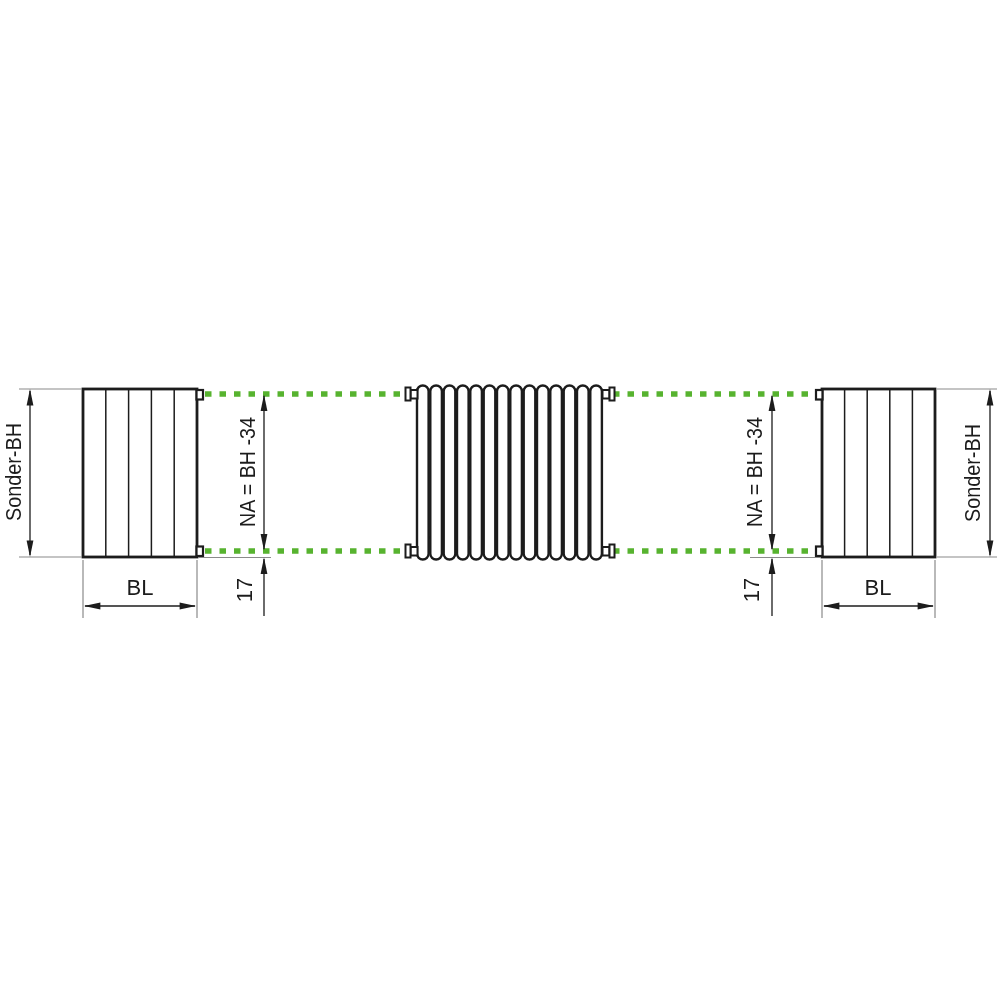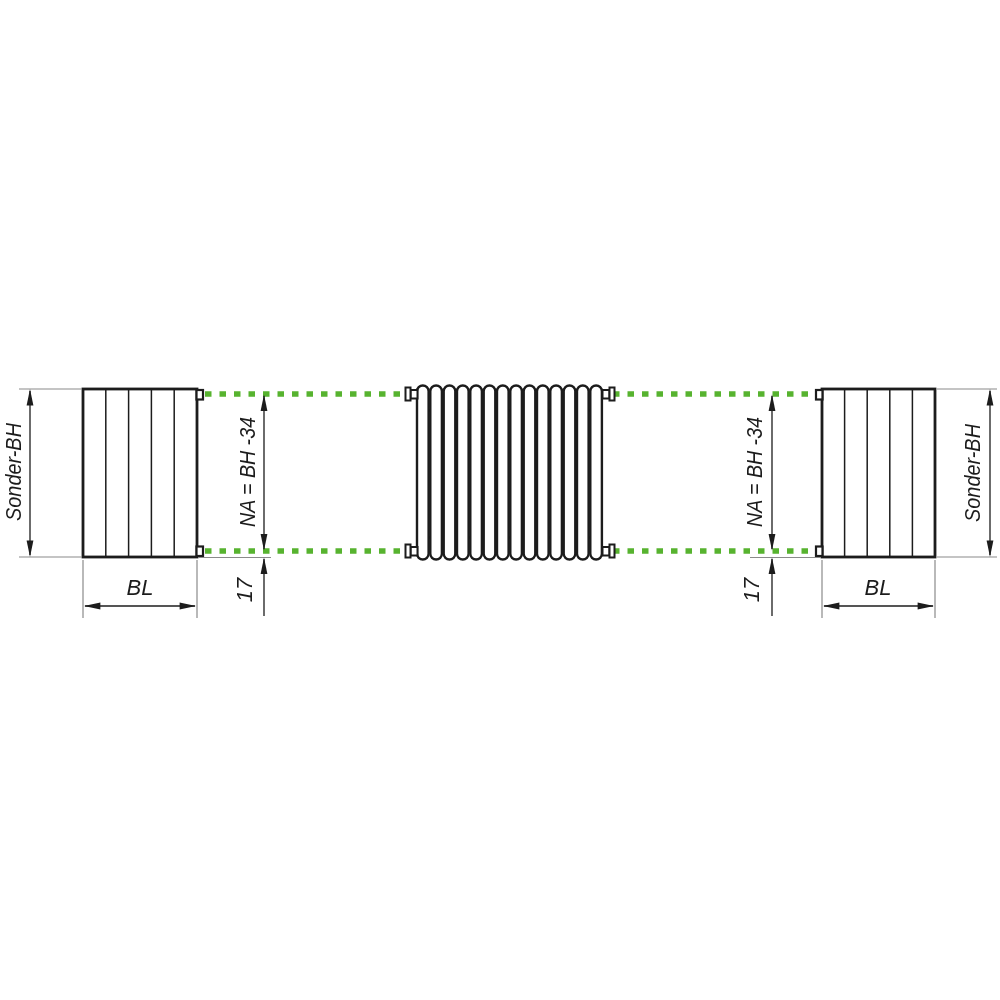--- a/index.html
+++ b/index.html
@@ -2,21 +2,20 @@
 <html><head>
 <meta charset="utf-8">
 <style>
   html,body{margin:0;padding:0;background:#ffffff;}
   .canvas{
     position:relative;
     width:1000px;height:1000px;
     background:#ffffff;
     font-family:"Liberation Sans", sans-serif;
     overflow:hidden;
-    font-style:italic;
   }
   svg{position:absolute;left:0;top:0;}
   text{
     font-family:"Liberation Sans", sans-serif;
     font-size:22px;
     fill:#1c1c1c;
   }
 </style>
 </head>
 <body>

